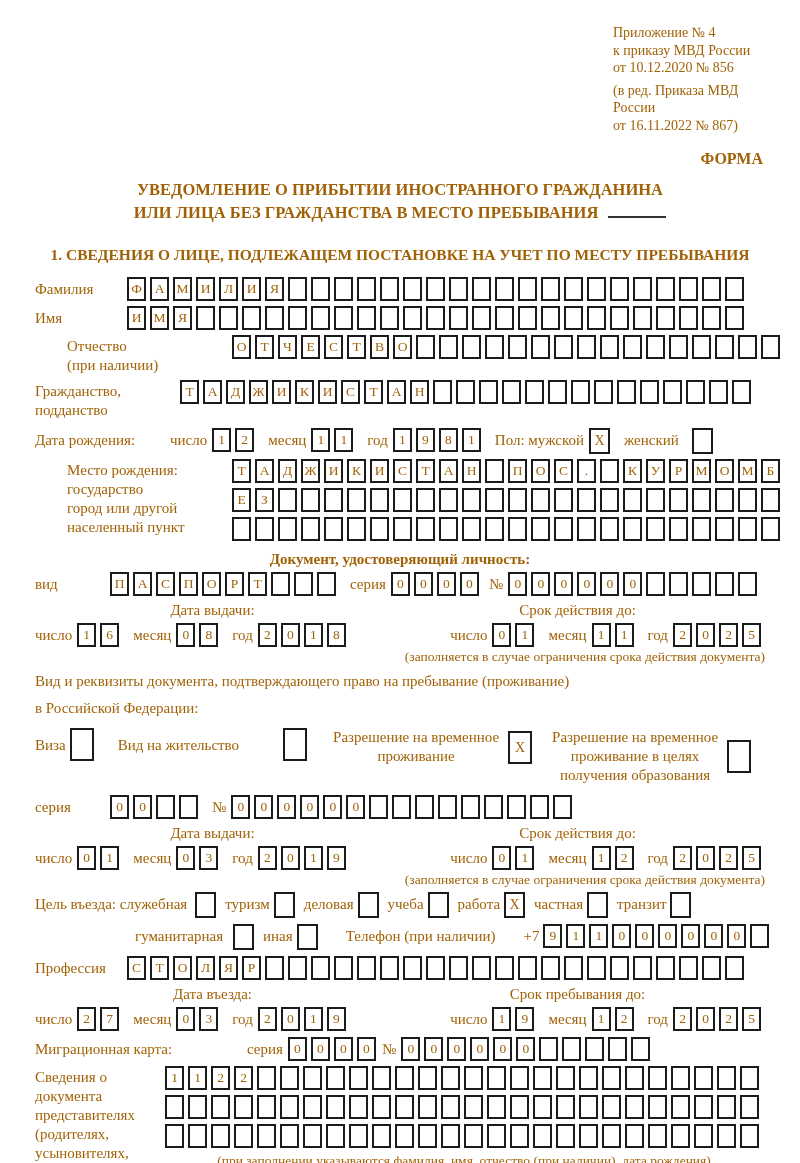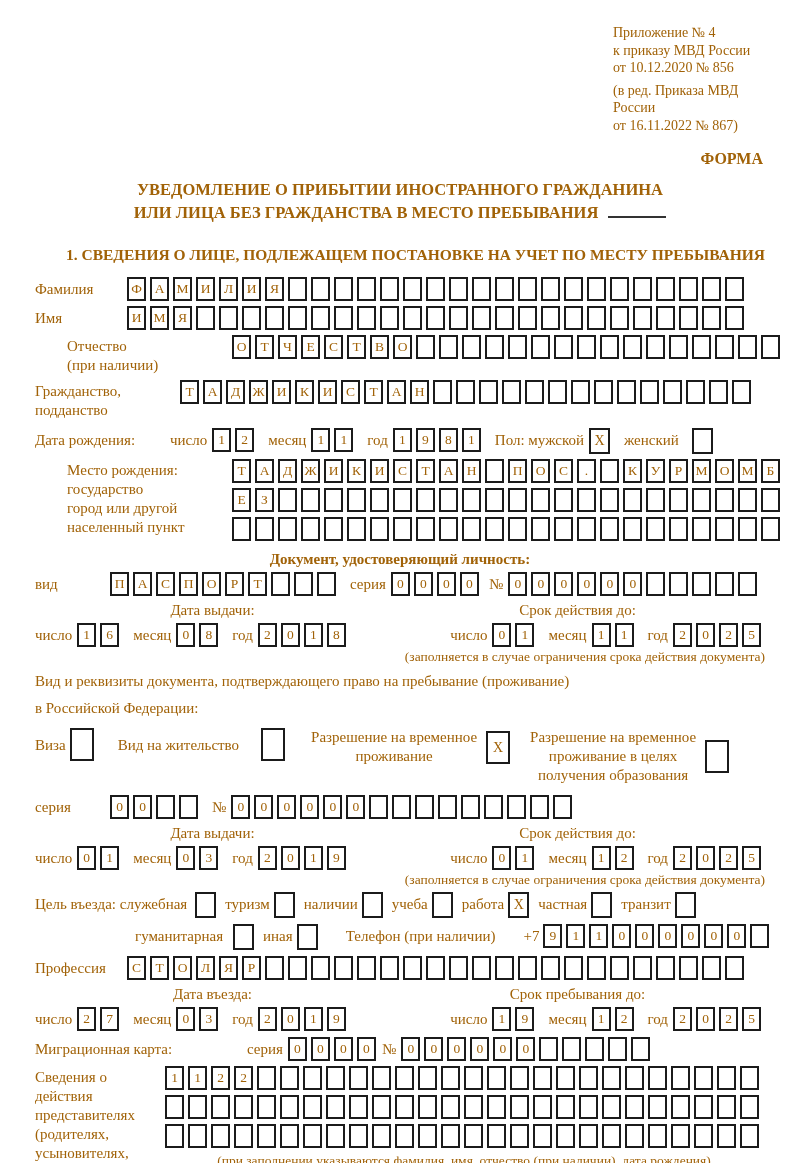--- a/index.html
+++ b/index.html
@@ -6,21 +6,21 @@
   .page {
     width:800px; height:1163px; margin:0 auto; background:#ffffff;
     font-family:"Liberation Serif","DejaVu Serif",serif; color:#a16207;
     box-sizing:border-box; padding:24px 35px 0 35px; overflow:hidden; position:relative;
   }
   .approval { margin-left:578px; font-size:14px; line-height:17.5px; }
   .approval .gap { height:5px; }
   .forma { text-align:right; font-weight:bold; font-size:16px; margin:16px 2px 0 0; }
   .title { text-align:center; font-weight:bold; font-size:16.5px; line-height:23px; margin-top:10px; }
   .blank { display:inline-block; width:58px; border-bottom:2px solid #333; height:14px; margin-left:10px; }
-  .sec1 { text-align:right; font-weight:bold; font-size:15.5px; margin-top:22px; margin-bottom:13px; }
+  .sec1 { text-align:center; font-weight:bold; font-size:15.5px; margin-top:22px; margin-bottom:13px; }
 
   .frow { display:flex; align-items:flex-start; margin-bottom:5px; }
   .lbl { font-size:15px; line-height:24px; flex:none; }
   .ml { line-height:19px; padding-top:2px; }
   .w92 { width:92px; } .w135 { width:135px; } .w145 { width:145px; }
   .w165 { width:165px;margin-left:32px; } .w130 { width:130px; } .w75 { width:75px; } .w170 { width:172px; }
 
   .cells { white-space:nowrap; flex:none; }
   .cell {
     display:inline-block; box-sizing:border-box; width:19px; height:24px;
@@ -178,21 +178,21 @@
   </div>
 
   <div class="plain">Вид и реквизиты документа, подтверждающего право на пребывание (проживание)</div>
   <div class="plain" style="margin-top:3px;">в Российской Федерации:</div>
 
   <div class="opts">
     <span class="opt">
       <span class="olbl" style="line-height:24px;">Виза</span>
       <span class="cbox tall" style="margin-left:4px;"></span>
     </span>
-    <span class="opt" style="margin-left:24px;">
+    <span class="opt" style="margin-left:24px;gap:22px;">
       <span class="olbl" style="line-height:24px;">Вид на жительство</span>
       <span class="cbox tall" style="margin-left:22px;"></span>
     </span>
     <span class="opt" style="margin-left:26px;">
       <span class="olbl center">
         <div>Разрешение на временное</div>
         <div>проживание</div>
       </span>
       <span class="cbox tall">X</span>
     </span>
@@ -237,21 +237,21 @@
       </span>
     </div>
     <div class="dnote">(заполняется в случае ограничения срока действия документа)</div>
   </div>
 
   <div class="goalrow">
     <span class="lbl">Цель въезда: служебная</span>
     <span class="cbox" style="margin-left:8px;"></span>
     <span class="ilbl">туризм</span>
     <span class="cbox"></span>
-    <span class="ilbl">наличии</span>
+    <span class="ilbl">деловая</span>
     <span class="cbox"></span>
     <span class="ilbl">учеба</span>
     <span class="cbox"></span>
     <span class="ilbl">работа</span>
     <span class="cbox">X</span>
     <span class="ilbl">частная</span>
     <span class="cbox"></span>
     <span class="ilbl">транзит</span>
     <span class="cbox"></span>
   </div>
@@ -300,21 +300,21 @@
     <span class="lbl w170">Миграционная карта:</span>
     <span class="ilbl" style="margin-left:40px;">серия</span>
     <span class="cells"><span class="cell">0</span><span class="cell">0</span><span class="cell">0</span><span class="cell">0</span></span>
     <span class="ilbl" style="margin-left:2px;">№</span>
     <span class="cells"><span class="cell">0</span><span class="cell">0</span><span class="cell">0</span><span class="cell">0</span><span class="cell">0</span><span class="cell">0</span><span class="cell"></span><span class="cell"></span><span class="cell"></span><span class="cell"></span><span class="cell"></span></span>
   </div>
 
   <div class="repswrap">
     <div class="lbl w130 ml">
       <div>Сведения о</div>
-      <div>действия</div>
+      <div>документа</div>
       <div>представителях</div>
       <div>(родителях,</div>
       <div>усыновителях,</div>
       <div>попечителях)</div>
     </div>
     <div class="cellcol">
       <div class="cells"><span class="cell">1</span><span class="cell">1</span><span class="cell">2</span><span class="cell">2</span><span class="cell"></span><span class="cell"></span><span class="cell"></span><span class="cell"></span><span class="cell"></span><span class="cell"></span><span class="cell"></span><span class="cell"></span><span class="cell"></span><span class="cell"></span><span class="cell"></span><span class="cell"></span><span class="cell"></span><span class="cell"></span><span class="cell"></span><span class="cell"></span><span class="cell"></span><span class="cell"></span><span class="cell"></span><span class="cell"></span><span class="cell"></span><span class="cell"></span></div>
       <div class="cells"><span class="cell"></span><span class="cell"></span><span class="cell"></span><span class="cell"></span><span class="cell"></span><span class="cell"></span><span class="cell"></span><span class="cell"></span><span class="cell"></span><span class="cell"></span><span class="cell"></span><span class="cell"></span><span class="cell"></span><span class="cell"></span><span class="cell"></span><span class="cell"></span><span class="cell"></span><span class="cell"></span><span class="cell"></span><span class="cell"></span><span class="cell"></span><span class="cell"></span><span class="cell"></span><span class="cell"></span><span class="cell"></span><span class="cell"></span></div>
       <div class="cells"><span class="cell"></span><span class="cell"></span><span class="cell"></span><span class="cell"></span><span class="cell"></span><span class="cell"></span><span class="cell"></span><span class="cell"></span><span class="cell"></span><span class="cell"></span><span class="cell"></span><span class="cell"></span><span class="cell"></span><span class="cell"></span><span class="cell"></span><span class="cell"></span><span class="cell"></span><span class="cell"></span><span class="cell"></span><span class="cell"></span><span class="cell"></span><span class="cell"></span><span class="cell"></span><span class="cell"></span><span class="cell"></span><span class="cell"></span></div>
       <div class="repnote">(при заполнении указываются фамилия, имя, отчество (при наличии), дата рождения)</div>

